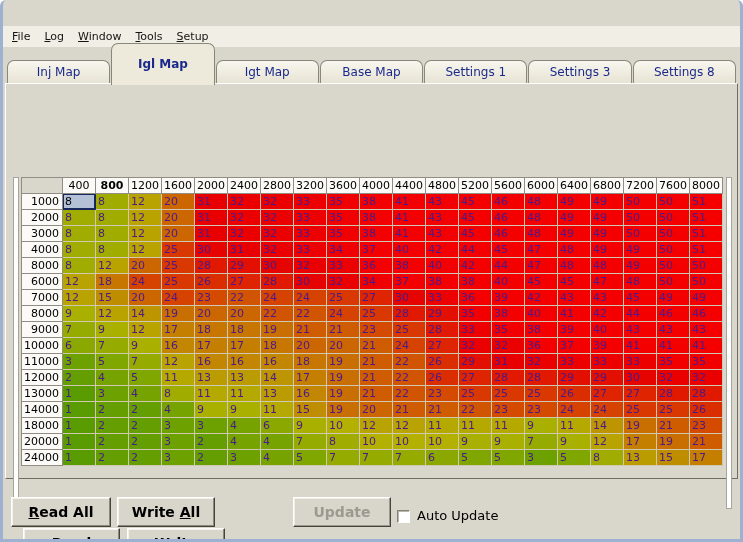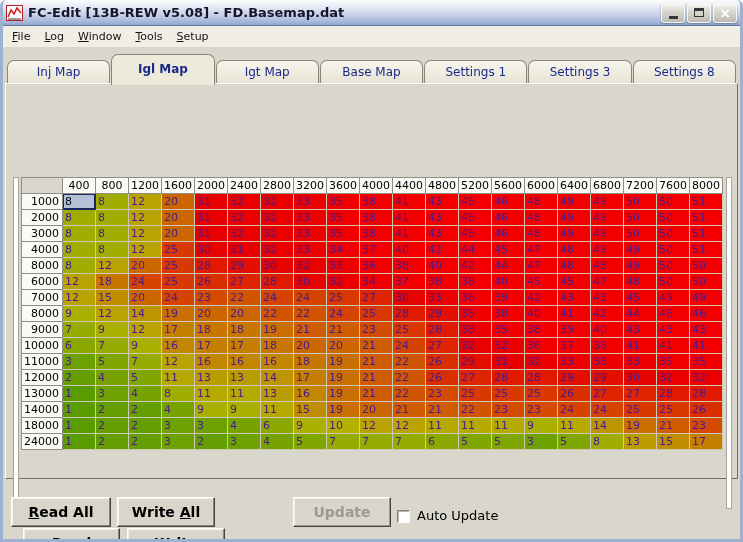--- a/index.html
+++ b/index.html
@@ -48,21 +48,21 @@
   .tab {
     flex:1 1 0; height:23px;
     background:linear-gradient(#f8f6ee,#e7e3d4);
     border:1px solid #89877b; border-bottom:none;
     border-radius:7px 7px 0 0;
     color:#1b2a8a; font-size:12px;
     display:flex; align-items:center; justify-content:center;
     white-space:nowrap; cursor:default;
   }
   .tab.active {
-    height:31px; font-weight:bold; background:#edeadc;
+    height:42px; font-weight:bold; background:#edeadc;
     margin-bottom:-2px; padding-bottom:2px; z-index:4; position:relative;
   }
   
   .panel {
     position:absolute; left:2px; right:2px; top:83px; height:396px;
     background:#d9d6cc;
     border-top:1px solid #ffffff; border-left:1px solid #ffffff;
     border-right:1px solid #6f6d64; border-bottom:1px solid #6f6d64;
   }
   .gutter { position:absolute; width:6px; background:#fff; border:1px solid #a7a59a; }
@@ -112,41 +112,20 @@
     box-shadow:inset 1px 1px 0 #b9b7ad; cursor:default;
   }
   .cb-label { position:absolute; left:414px; top:508px; font-size:13px; color:#000; }
   u { text-decoration:underline; }
 </style>
 </head>
 <body>
 
 <div class="window">
 
-  <div class="titlebar">
-    <span class="app-icon">
-      <svg viewBox="0 0 17 16" width="17" height="16">
-        <rect x="0.5" y="0.5" width="16" height="15" fill="#ffffff" stroke="#b02020"></rect>
-        <polyline points="2,12 5,5 8,9 11,3 15,8" fill="none" stroke="#d42222" stroke-width="1.6"></polyline>
-        <line x1="2" y1="14" x2="15" y2="14" stroke="#303030" stroke-width="1"></line>
-      </svg>
-    </span>
-    <span class="title-text">FC-Edit [13B-REW v5.08] - FD.Basemap.dat</span>
-    <span class="winbtns">
-      <span class="wbtn">
-          <span class="glyph-min"></span>
-        </span>
-      <span class="wbtn">
-          <span class="glyph-max"></span>
-        </span>
-      <span class="wbtn close">
-          <span class="glyph-x">×</span>
-        </span>
-    </span>
-  </div>
 
   <div class="menubar" id="menubar">
       <span class="menu-item"><u>F</u>ile</span>
       <span class="menu-item"><u>L</u>og</span>
       <span class="menu-item"><u>W</u>indow</span>
       <span class="menu-item"><u>T</u>ools</span>
       <span class="menu-item"><u>S</u>etup</span>
     </div>
 
   <div class="tabstrip" id="tabstrip">
@@ -160,21 +139,21 @@
     </div>
 
   <div class="panel">
     <div class="gutter left"></div>
     <div class="gutter right"></div>
     <table class="map" id="maptable">
         <thead>
           <tr>
             <th style="width: 41px; background: rgb(217, 214, 204);"></th>
             <th style="width: 33px;">400</th>
-            <th style="width: 33px;">800</th>
+            <th style="width: 33px; font-weight: bold;">800</th>
             <th style="width: 33px;">1200</th>
             <th style="width: 33px;">1600</th>
             <th style="width: 33px;">2000</th>
             <th style="width: 33px;">2400</th>
             <th style="width: 33px;">2800</th>
             <th style="width: 33px;">3200</th>
             <th style="width: 33px;">3600</th>
             <th style="width: 33px;">4000</th>
             <th style="width: 33px;">4400</th>
             <th style="width: 33px;">4800</th>
@@ -528,20 +507,43 @@
             <td style="background: rgb(181, 169, 0); color: rgb(74, 26, 140);">11</td>
             <td style="background: rgb(181, 169, 0); color: rgb(74, 26, 140);">11</td>
             <td style="background: rgb(170, 176, 0); color: rgb(74, 26, 140);">9</td>
             <td style="background: rgb(181, 169, 0); color: rgb(74, 26, 140);">11</td>
             <td style="background: rgb(189, 149, 0); color: rgb(74, 26, 140);">14</td>
             <td style="background: rgb(201, 110, 0); color: rgb(74, 26, 140);">19</td>
             <td style="background: rgb(207, 93, 0); color: rgb(74, 26, 140);">21</td>
             <td style="background: rgb(212, 75, 0); color: rgb(74, 26, 140);">23</td>
           </tr>
           <tr>
+            <th>20000</th>
+            <td style="background: rgb(90, 156, 0); color: rgb(74, 26, 140);">1</td>
+            <td style="background: rgb(100, 158, 0); color: rgb(74, 26, 140);">2</td>
+            <td style="background: rgb(100, 158, 0); color: rgb(74, 26, 140);">2</td>
+            <td style="background: rgb(109, 161, 0); color: rgb(74, 26, 140);">3</td>
+            <td style="background: rgb(100, 158, 0); color: rgb(74, 26, 140);">2</td>
+            <td style="background: rgb(119, 163, 0); color: rgb(74, 26, 140);">4</td>
+            <td style="background: rgb(119, 163, 0); color: rgb(74, 26, 140);">4</td>
+            <td style="background: rgb(149, 171, 0); color: rgb(74, 26, 140);">7</td>
+            <td style="background: rgb(160, 173, 0); color: rgb(74, 26, 140);">8</td>
+            <td style="background: rgb(179, 176, 0); color: rgb(74, 26, 140);">10</td>
+            <td style="background: rgb(179, 176, 0); color: rgb(74, 26, 140);">10</td>
+            <td style="background: rgb(179, 176, 0); color: rgb(74, 26, 140);">10</td>
+            <td style="background: rgb(170, 176, 0); color: rgb(74, 26, 140);">9</td>
+            <td style="background: rgb(170, 176, 0); color: rgb(74, 26, 140);">9</td>
+            <td style="background: rgb(149, 171, 0); color: rgb(74, 26, 140);">7</td>
+            <td style="background: rgb(170, 176, 0); color: rgb(74, 26, 140);">9</td>
+            <td style="background: rgb(184, 163, 0); color: rgb(74, 26, 140);">12</td>
+            <td style="background: rgb(196, 127, 0); color: rgb(74, 26, 140);">17</td>
+            <td style="background: rgb(201, 110, 0); color: rgb(74, 26, 140);">19</td>
+            <td style="background: rgb(207, 93, 0); color: rgb(74, 26, 140);">21</td>
+          </tr>
+          <tr>
             <th>24000</th>
             <td style="background: rgb(90, 156, 0); color: rgb(74, 26, 140);">1</td>
             <td style="background: rgb(100, 158, 0); color: rgb(74, 26, 140);">2</td>
             <td style="background: rgb(100, 158, 0); color: rgb(74, 26, 140);">2</td>
             <td style="background: rgb(109, 161, 0); color: rgb(74, 26, 140);">3</td>
             <td style="background: rgb(100, 158, 0); color: rgb(74, 26, 140);">2</td>
             <td style="background: rgb(109, 161, 0); color: rgb(74, 26, 140);">3</td>
             <td style="background: rgb(119, 163, 0); color: rgb(74, 26, 140);">4</td>
             <td style="background: rgb(128, 166, 0); color: rgb(74, 26, 140);">5</td>
             <td style="background: rgb(149, 171, 0); color: rgb(74, 26, 140);">7</td>

